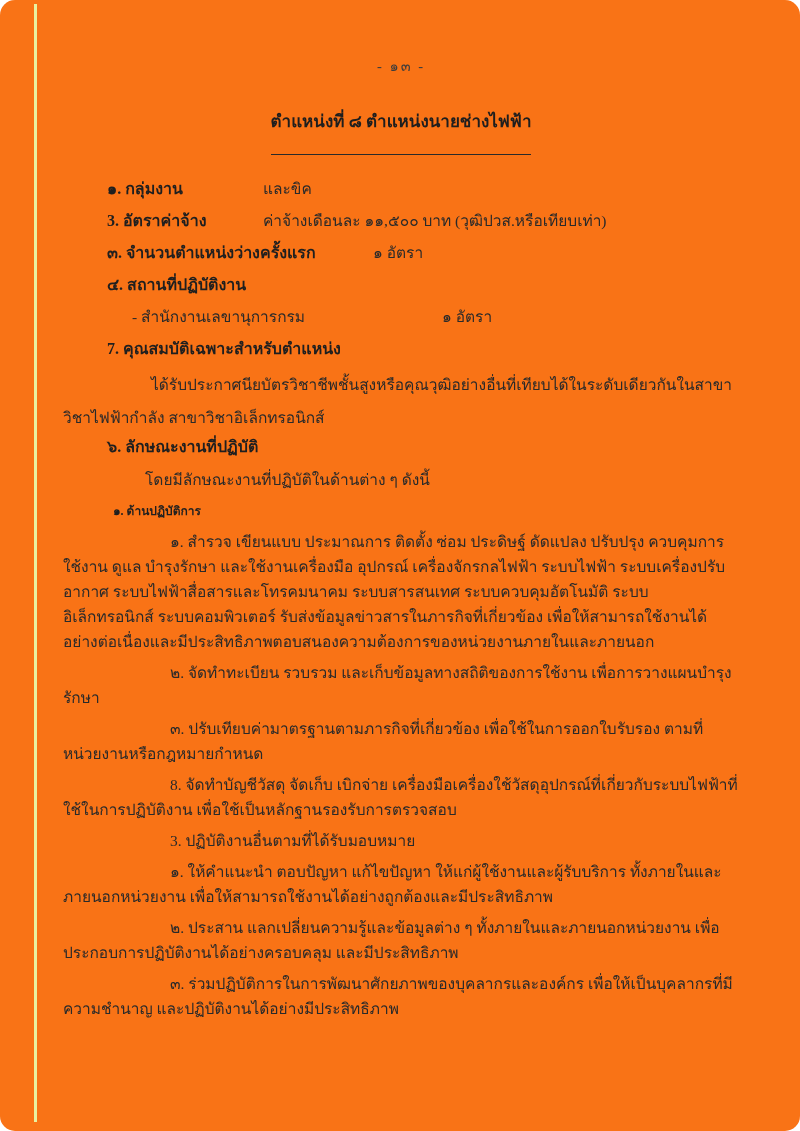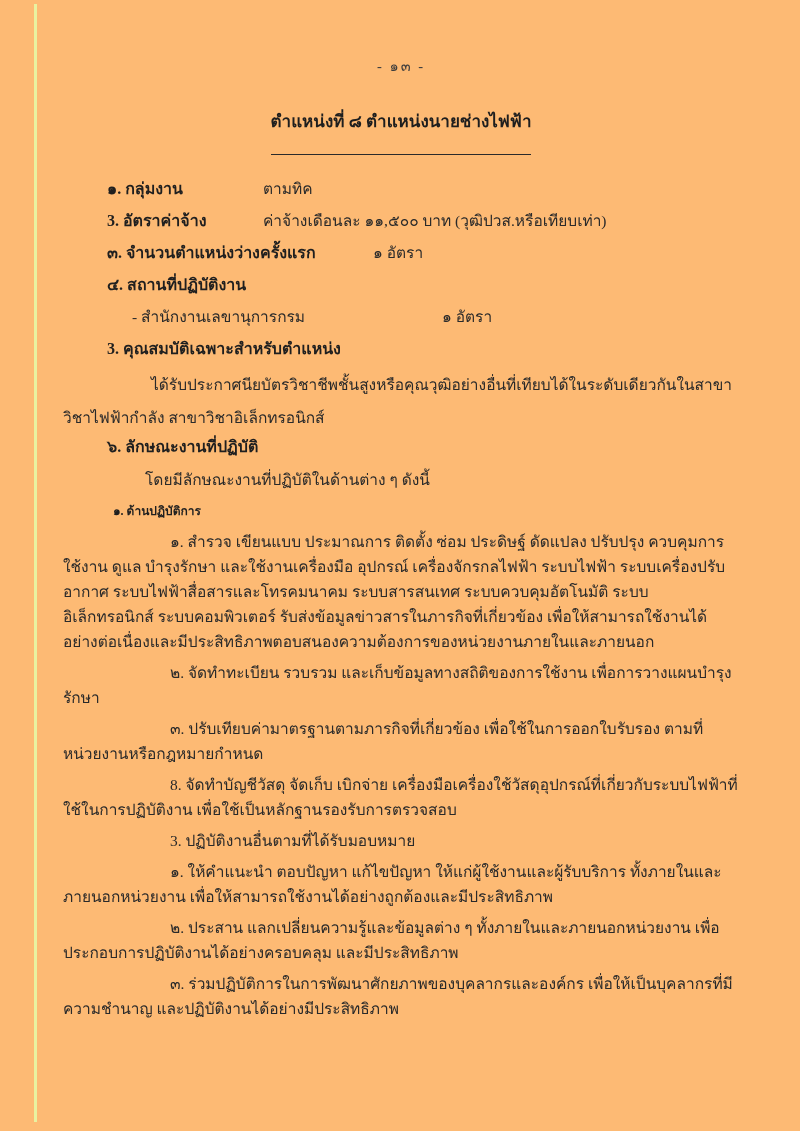--- a/index.html
+++ b/index.html
@@ -3,22 +3,23 @@
 <meta charset="utf-8">
 <style>
   html,body{margin:0;padding:0;}
   body{
     width:800px;height:1131px;overflow:hidden;
     background:#ffffff;
     font-family:"Liberation Serif","DejaVu Serif",serif;
   }
   .page{
     position:relative;width:800px;height:1131px;
-    background:#fdba74;color:#2a2a2a;
+    background:#f97316;color:#2a2a2a;
     font-size:15.5px;
+    border-radius:15px;
   }
   .edge-line{
     position:absolute;left:34px;top:4px;width:3px;height:1118px;
     background:#e9f2a0;
   }
   .content{
     position:absolute;left:63px;top:0;width:676px;
   }
   .pagenum{
     margin-top:57px;margin-bottom:36px;
@@ -73,21 +74,21 @@
   <div class="content">
 
     <div class="pagenum">- ๑๓ -</div>
 
     <div class="title">
       <span class="u">ตำแหน่งที่ ๘  ตำแหน่งนายช่างไฟฟ้า</span>
     </div>
 
     <div class="row">
       <span>๑. กลุ่มงาน</span>
-      <span class="val">ตามทิค</span>
+      <span class="val">และขิค</span>
     </div>
 
     <div class="row">
       <span>3. อัตราค่าจ้าง</span>
       <span class="val">ค่าจ้างเดือนละ ๑๑,๕๐๐ บาท (วุฒิปวส.หรือเทียบเท่า)</span>
     </div>
 
     <div class="row val-wide">
       <span>๓. จำนวนตำแหน่งว่างครั้งแรก</span>
       <span class="val">๑ อัตรา</span>
@@ -95,21 +96,21 @@
 
     <div class="row">
       <span>๔. สถานที่ปฏิบัติงาน</span>
     </div>
 
     <div class="loc-row">
       <span>- สำนักงานเลขานุการกรม</span>
       <span class="val">๑  อัตรา</span>
     </div>
 
-    <div class="sec-head">3. คุณสมบัติเฉพาะสำหรับตำแหน่ง</div>
+    <div class="sec-head">7. คุณสมบัติเฉพาะสำหรับตำแหน่ง</div>
     <div class="qual-body">ได้รับประกาศนียบัตรวิชาชีพชั้นสูงหรือคุณวุฒิอย่างอื่นที่เทียบได้ในระดับเดียวกันในสาขาวิชาไฟฟ้ากำลัง สาขาวิชาอิเล็กทรอนิกส์</div>
 
     <div class="sec-head mb8">๖. ลักษณะงานที่ปฏิบัติ</div>
     <div class="intro-line">โดยมีลักษณะงานที่ปฏิบัติในด้านต่าง ๆ ดังนี้</div>
 
     <div class="sub-head">๑. ด้านปฏิบัติการ</div>
     <div class="duty">๑. สำรวจ เขียนแบบ ประมาณการ ติดตั้ง ซ่อม ประดิษฐ์ ดัดแปลง ปรับปรุง ควบคุมการใช้งาน ดูแล บำรุงรักษา และใช้งานเครื่องมือ อุปกรณ์ เครื่องจักรกลไฟฟ้า ระบบไฟฟ้า ระบบเครื่องปรับอากาศ ระบบไฟฟ้าสื่อสารและโทรคมนาคม ระบบสารสนเทศ ระบบควบคุมอัตโนมัติ ระบบอิเล็กทรอนิกส์ ระบบคอมพิวเตอร์ รับส่งข้อมูลข่าวสารในภารกิจที่เกี่ยวข้อง เพื่อให้สามารถใช้งานได้อย่างต่อเนื่องและมีประสิทธิภาพตอบสนองความต้องการของหน่วยงานภายในและภายนอก</div>
     <div class="duty">๒. จัดทำทะเบียน รวบรวม และเก็บข้อมูลทางสถิติของการใช้งาน เพื่อการวางแผนบำรุงรักษา</div>
     <div class="duty">๓. ปรับเทียบค่ามาตรฐานตามภารกิจที่เกี่ยวข้อง เพื่อใช้ในการออกใบรับรอง ตามที่หน่วยงานหรือกฎหมายกำหนด</div>
     <div class="duty">8. จัดทำบัญชีวัสดุ จัดเก็บ เบิกจ่าย เครื่องมือเครื่องใช้วัสดุอุปกรณ์ที่เกี่ยวกับระบบไฟฟ้าที่ใช้ในการปฏิบัติงาน เพื่อใช้เป็นหลักฐานรองรับการตรวจสอบ</div>

